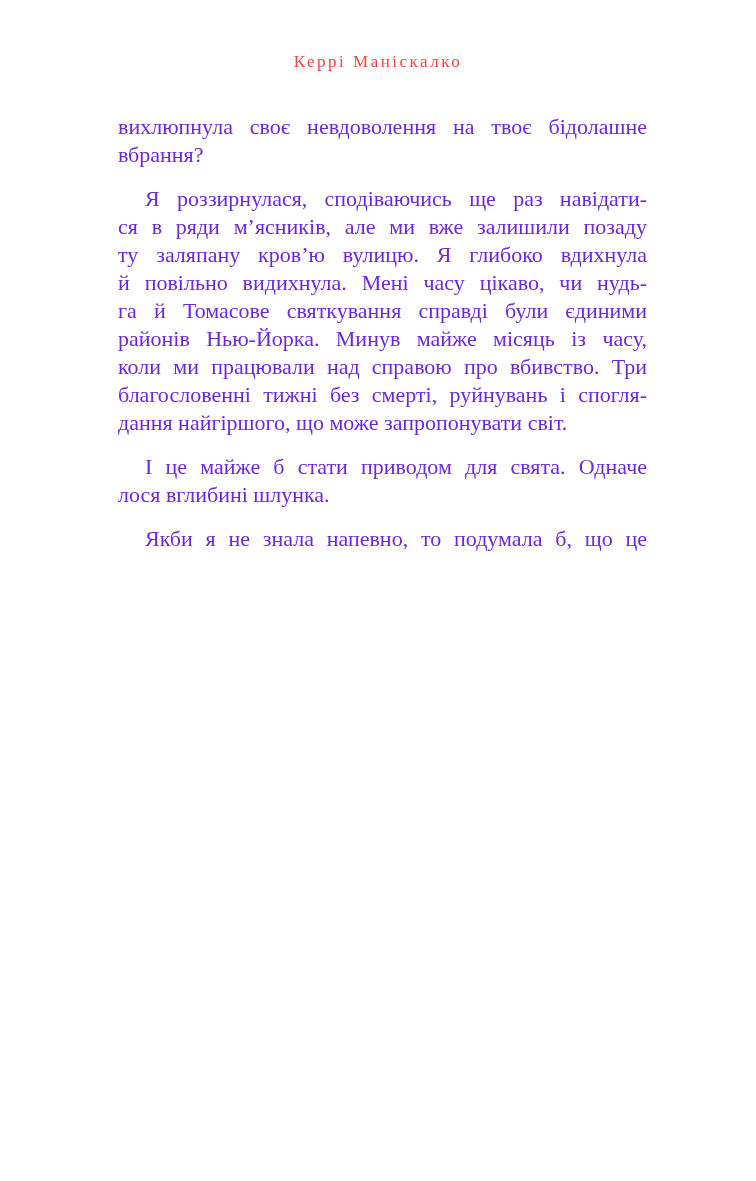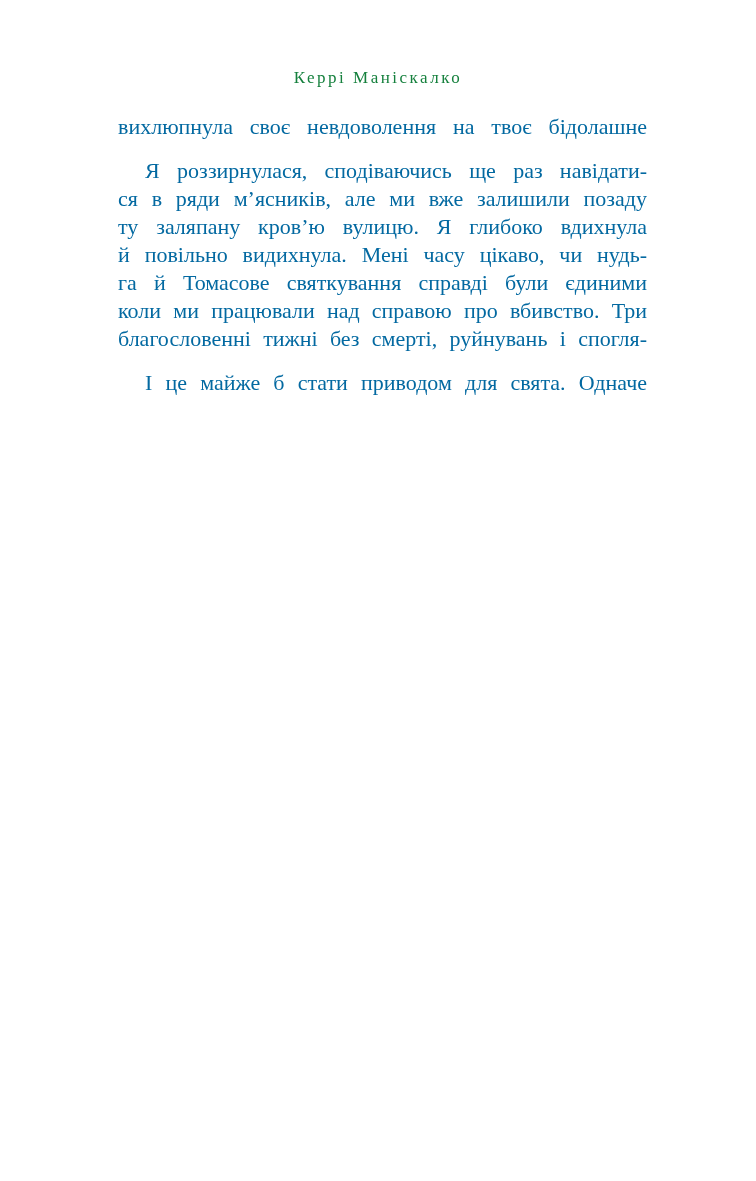--- a/index.html
+++ b/index.html
@@ -17,31 +17,30 @@
   }
   .running-header {
     position: absolute;
     top: 52px;
     left: 0;
     width: 100%;
     text-align: center;
     font-size: 17px;
     line-height: 20px;
     letter-spacing: 2.5px;
-    color: #15803d;
-    margin-top: 16px;
+    color: #ef4444;
   }
   .text-block {
     position: absolute;
     top: 113px;
     left: 118px;
     width: 529px;
     font-size: 22px;
     line-height: 28px;
-    color: #0369a1;
+    color: #6d28d9;
     overflow: hidden;
   }
   .line {
     text-align: justify;
     text-align-last: justify;
     white-space: nowrap;
   }
   .line.last {
     text-align-last: left;
   }
@@ -51,22 +50,27 @@
   }
 </style>
 </head>
 <body>
 
 <div class="page">
   <div class="running-header">Керрі Маніскалко</div>
 
   <div class="text-block" id="text-block">
       <div class="line">вихлюпнула своє невдоволення на твоє бідолашне</div>
+      <div class="line last">вбрання?</div>
       <div class="line indent">Я роззирнулася, сподіваючись ще раз навідати-</div>
       <div class="line">ся в ряди м’ясників, але ми вже залишили позаду</div>
       <div class="line">ту заляпану кров’ю вулицю. Я глибоко вдихнула</div>
       <div class="line">й повільно видихнула. Мені часу цікаво, чи нудь-</div>
       <div class="line">га й Томасове святкування справді були єдиними</div>
+      <div class="line">районів Нью-Йорка. Минув майже місяць із часу,</div>
       <div class="line">коли ми працювали над справою про вбивство. Три</div>
       <div class="line">благословенні тижні без смерті, руйнувань і спогля-</div>
+      <div class="line last">дання найгіршого, що може запропонувати світ.</div>
       <div class="line indent">І це майже б стати приводом для свята. Одначе</div>
+      <div class="line last">лося вглибині шлунка.</div>
+      <div class="line indent">Якби я не знала напевно, то подумала б, що це</div>
     </div>
 </div>
 
 </body></html>

